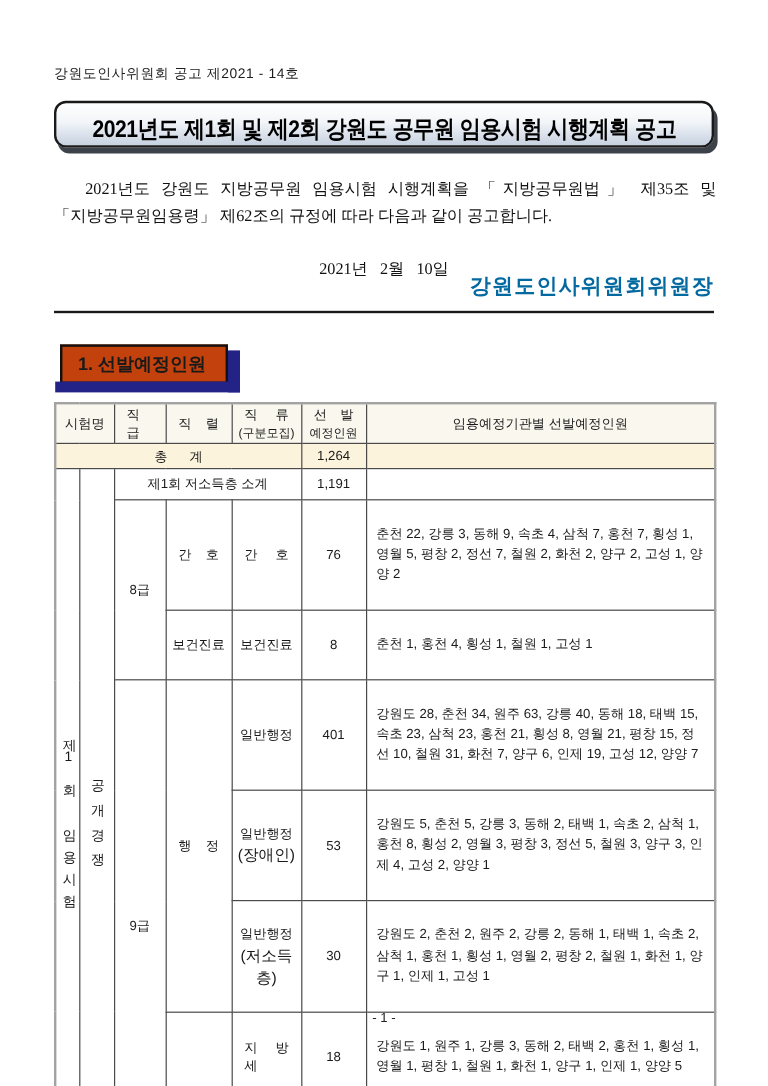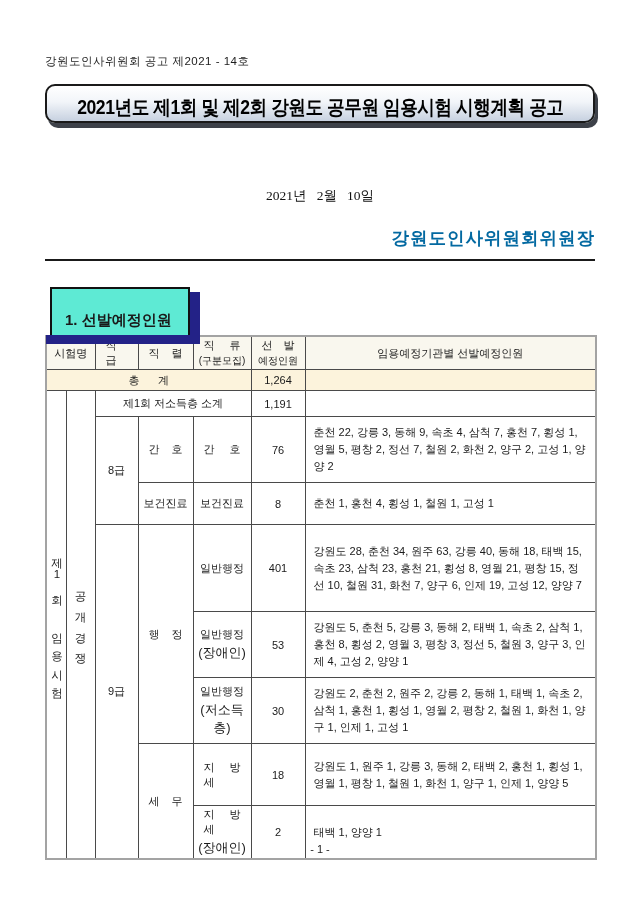--- a/index.html
+++ b/index.html
@@ -51,21 +51,21 @@
     font-family: "Liberation Serif", serif;
     font-size: 13.5px;
     line-height: 22px;
     color: #111;
   }
   .body-par .line1 { padding-left: 26px; text-align: justify; text-align-last: justify; }
   .body-par .line2 { text-align: left; }
 
   .date-line {
     position: absolute;
-    top: 187px; left: 0;
+    top: 215px; left: 0;
     width: 100%;
     text-align: center;
     font-family: "Liberation Serif", serif;
     font-size: 13.5px;
     white-space: pre;
     color: #111;
   }
 
   .signer {
     position: absolute;
@@ -81,23 +81,23 @@
     position: absolute;
     top: 259px; left: 45px;
     width: 550px; height: 2px;
     background: #1a1a1a;
   }
 
   .section-box {
     position: absolute;
     top: 287px; left: 50px;
     display: inline-block;
-    background: #5eead4;
+    background: #c2410c;
     border: 2px solid #111;
-    padding: 22px 16px 5px 13px;
+    padding: 5px 16px 5px 13px;
     font-size: 15px;
     font-weight: bold;
     z-index: 1;
   }
   .section-box::after {
     content: "";
     position: absolute;
     left: -6px; right: -12px; bottom: -9px;
     height: 9px;
     background: #232287;
@@ -149,21 +149,21 @@
     display: block;
     text-align: justify;
     text-align-last: justify;
     padding: 0 9px;
   }
   .sub-line { display: block; font-size: 13px; margin-top: 2px; }
   .hdr-sub  { display: block; font-size: 10px; margin-top: 1px; }
 
   .regions-cell {
     text-align: left !important;
-    padding: 7px 8px !important;
+    padding: 20px 8px !important;
     line-height: 1.55;
     font-size: 11px;
     margin-left: 36px;
   }
 
   .vtext {
     display: inline-block;
     writing-mode: vertical-lr;
     text-orientation: upright;
     letter-spacing: 7px;
@@ -187,20 +187,24 @@
 <body>
 
 <div class="page">
 
   <div class="doc-number">강원도인사위원회 공고 제2021 - 14호</div>
 
   <div class="title-box">
     <span class="title-text">2021년도 제1회 및 제2회 강원도 공무원 임용시험 시행계획 공고</span>
   </div>
 
+  <div class="body-par">
+    <div class="line1">2021년도 강원도 지방공무원 임용시험 시행계획을 「지방공무원법」 제35조 및</div>
+    <div class="line2">「지방공무원임용령」 제62조의 규정에 따라 다음과 같이 공고합니다.</div>
+  </div>
 
   <div class="date-line">2021년   2월   10일</div>
 
   <div class="signer">강원도인사위원회위원장</div>
 
   <div class="divider"></div>
 
   <div class="section-box">
     <span>1. 선발예정인원</span>
   </div>

